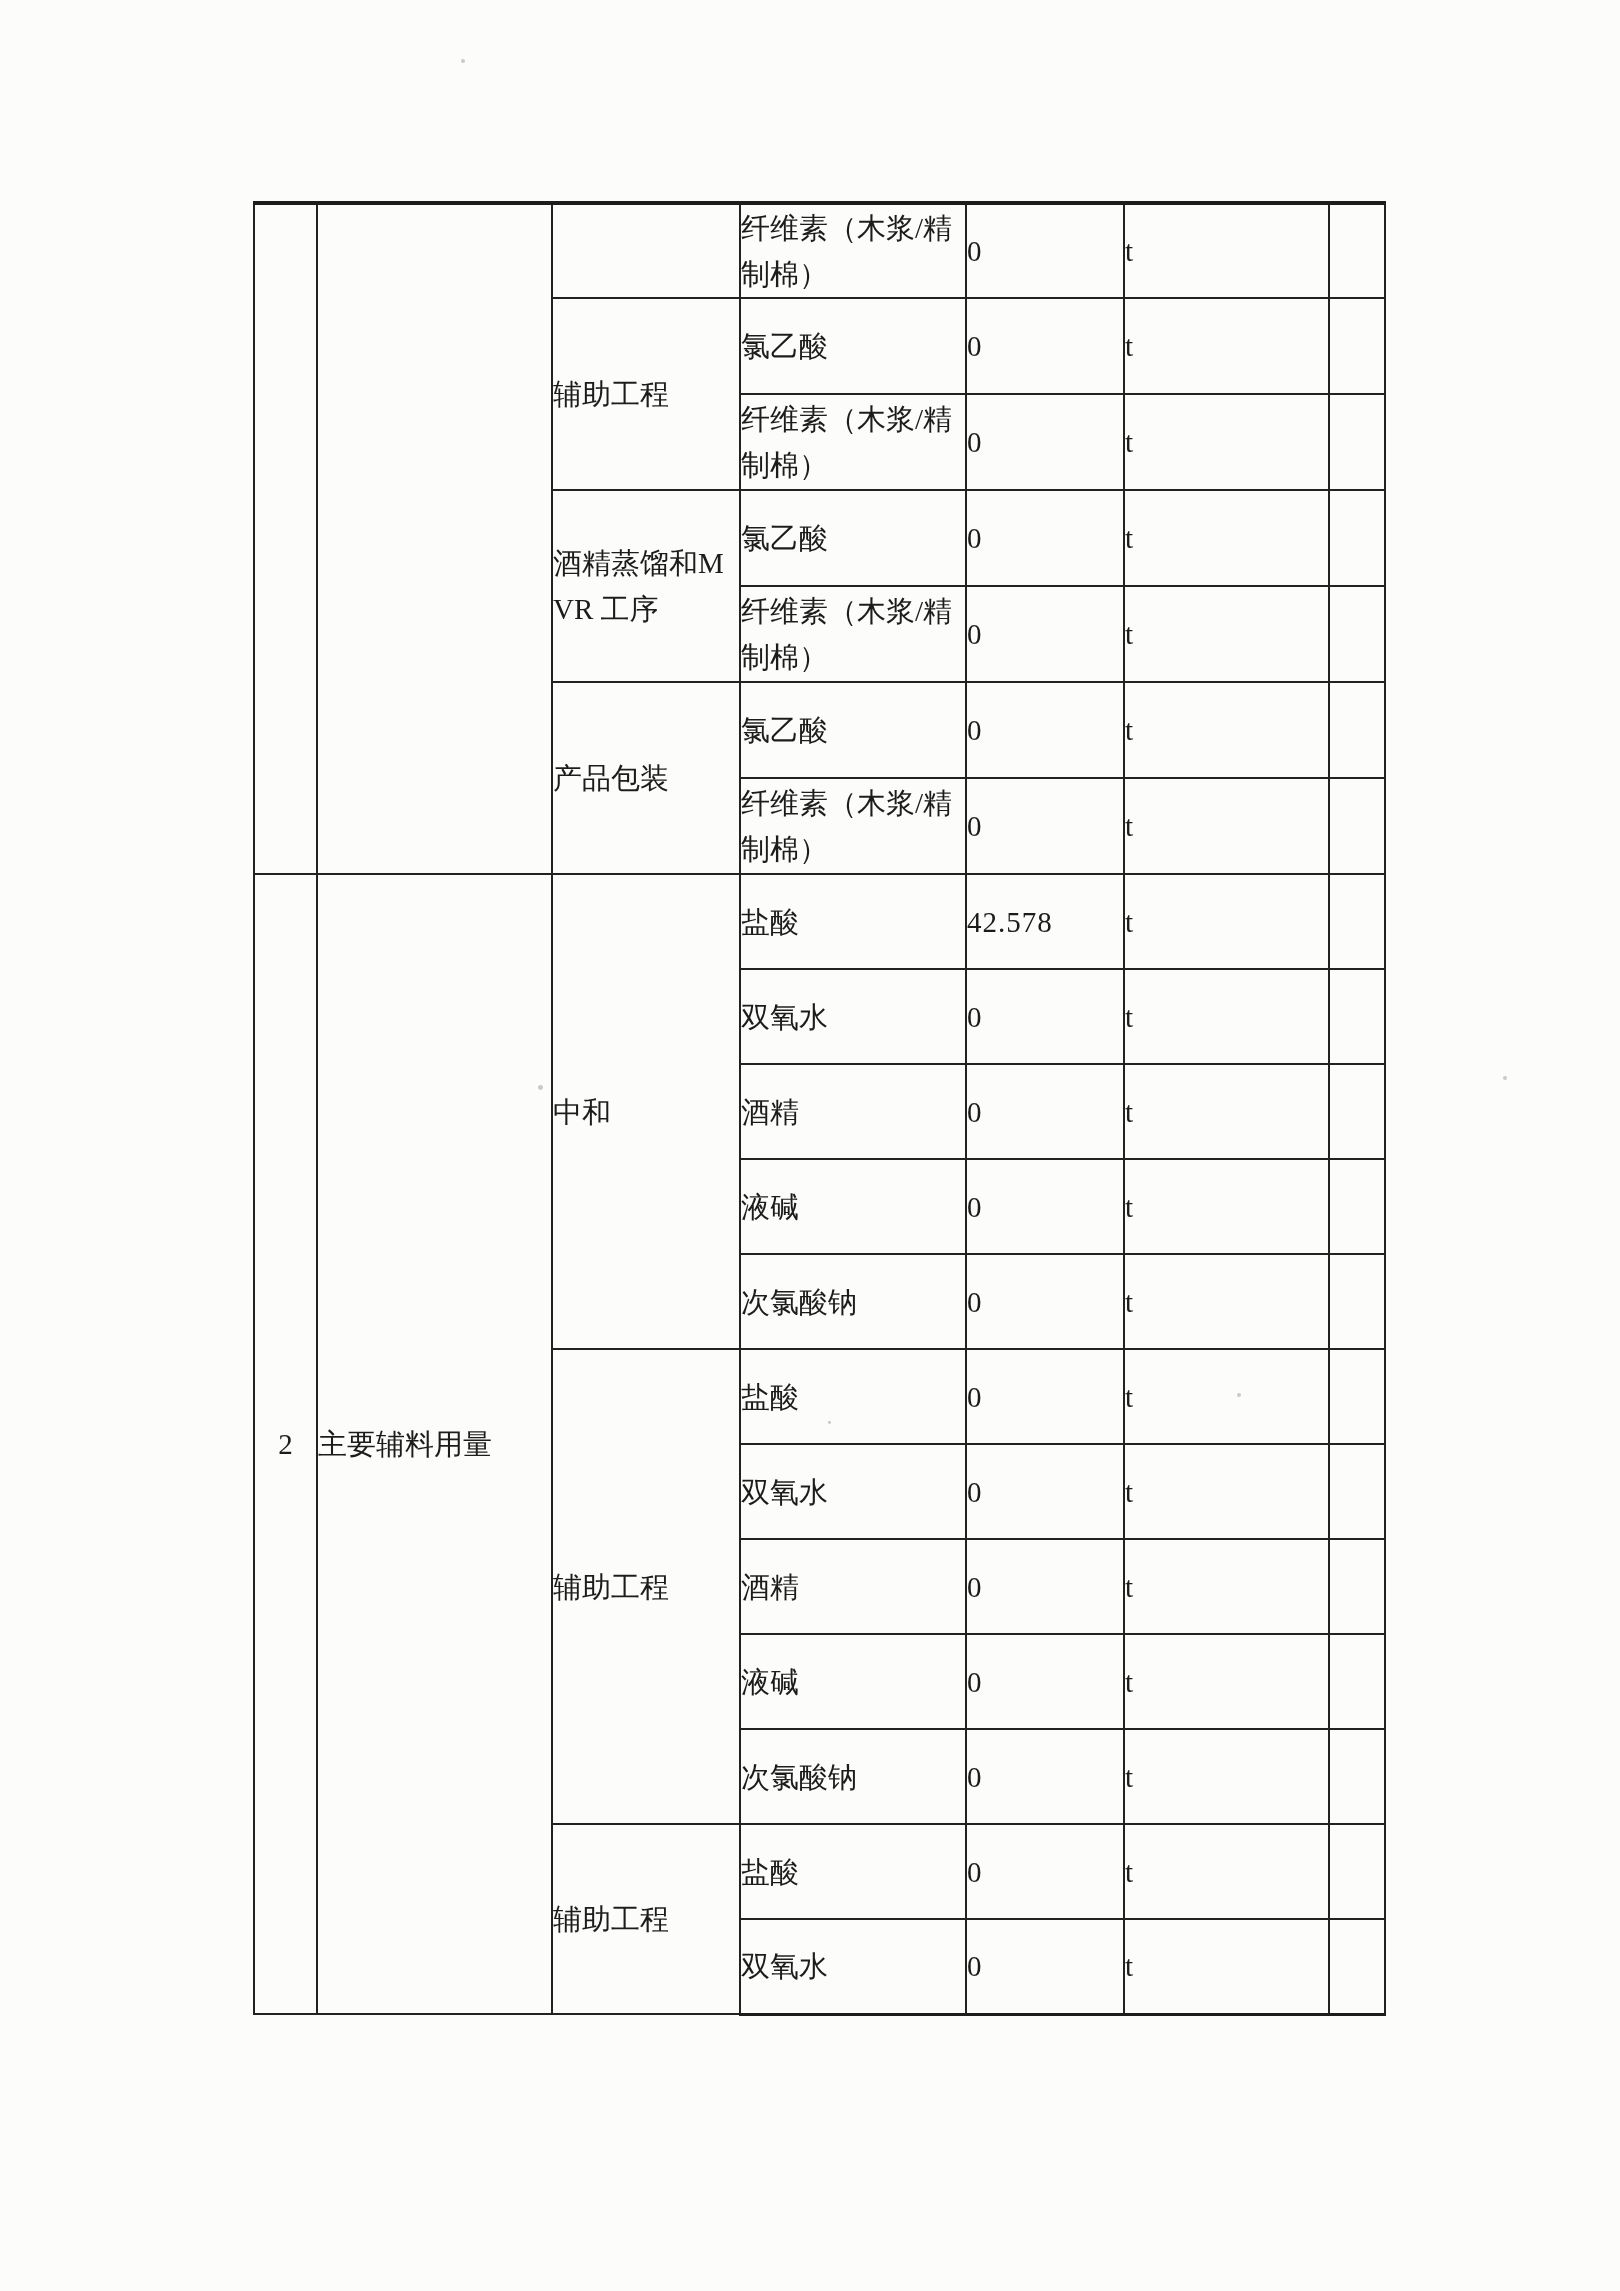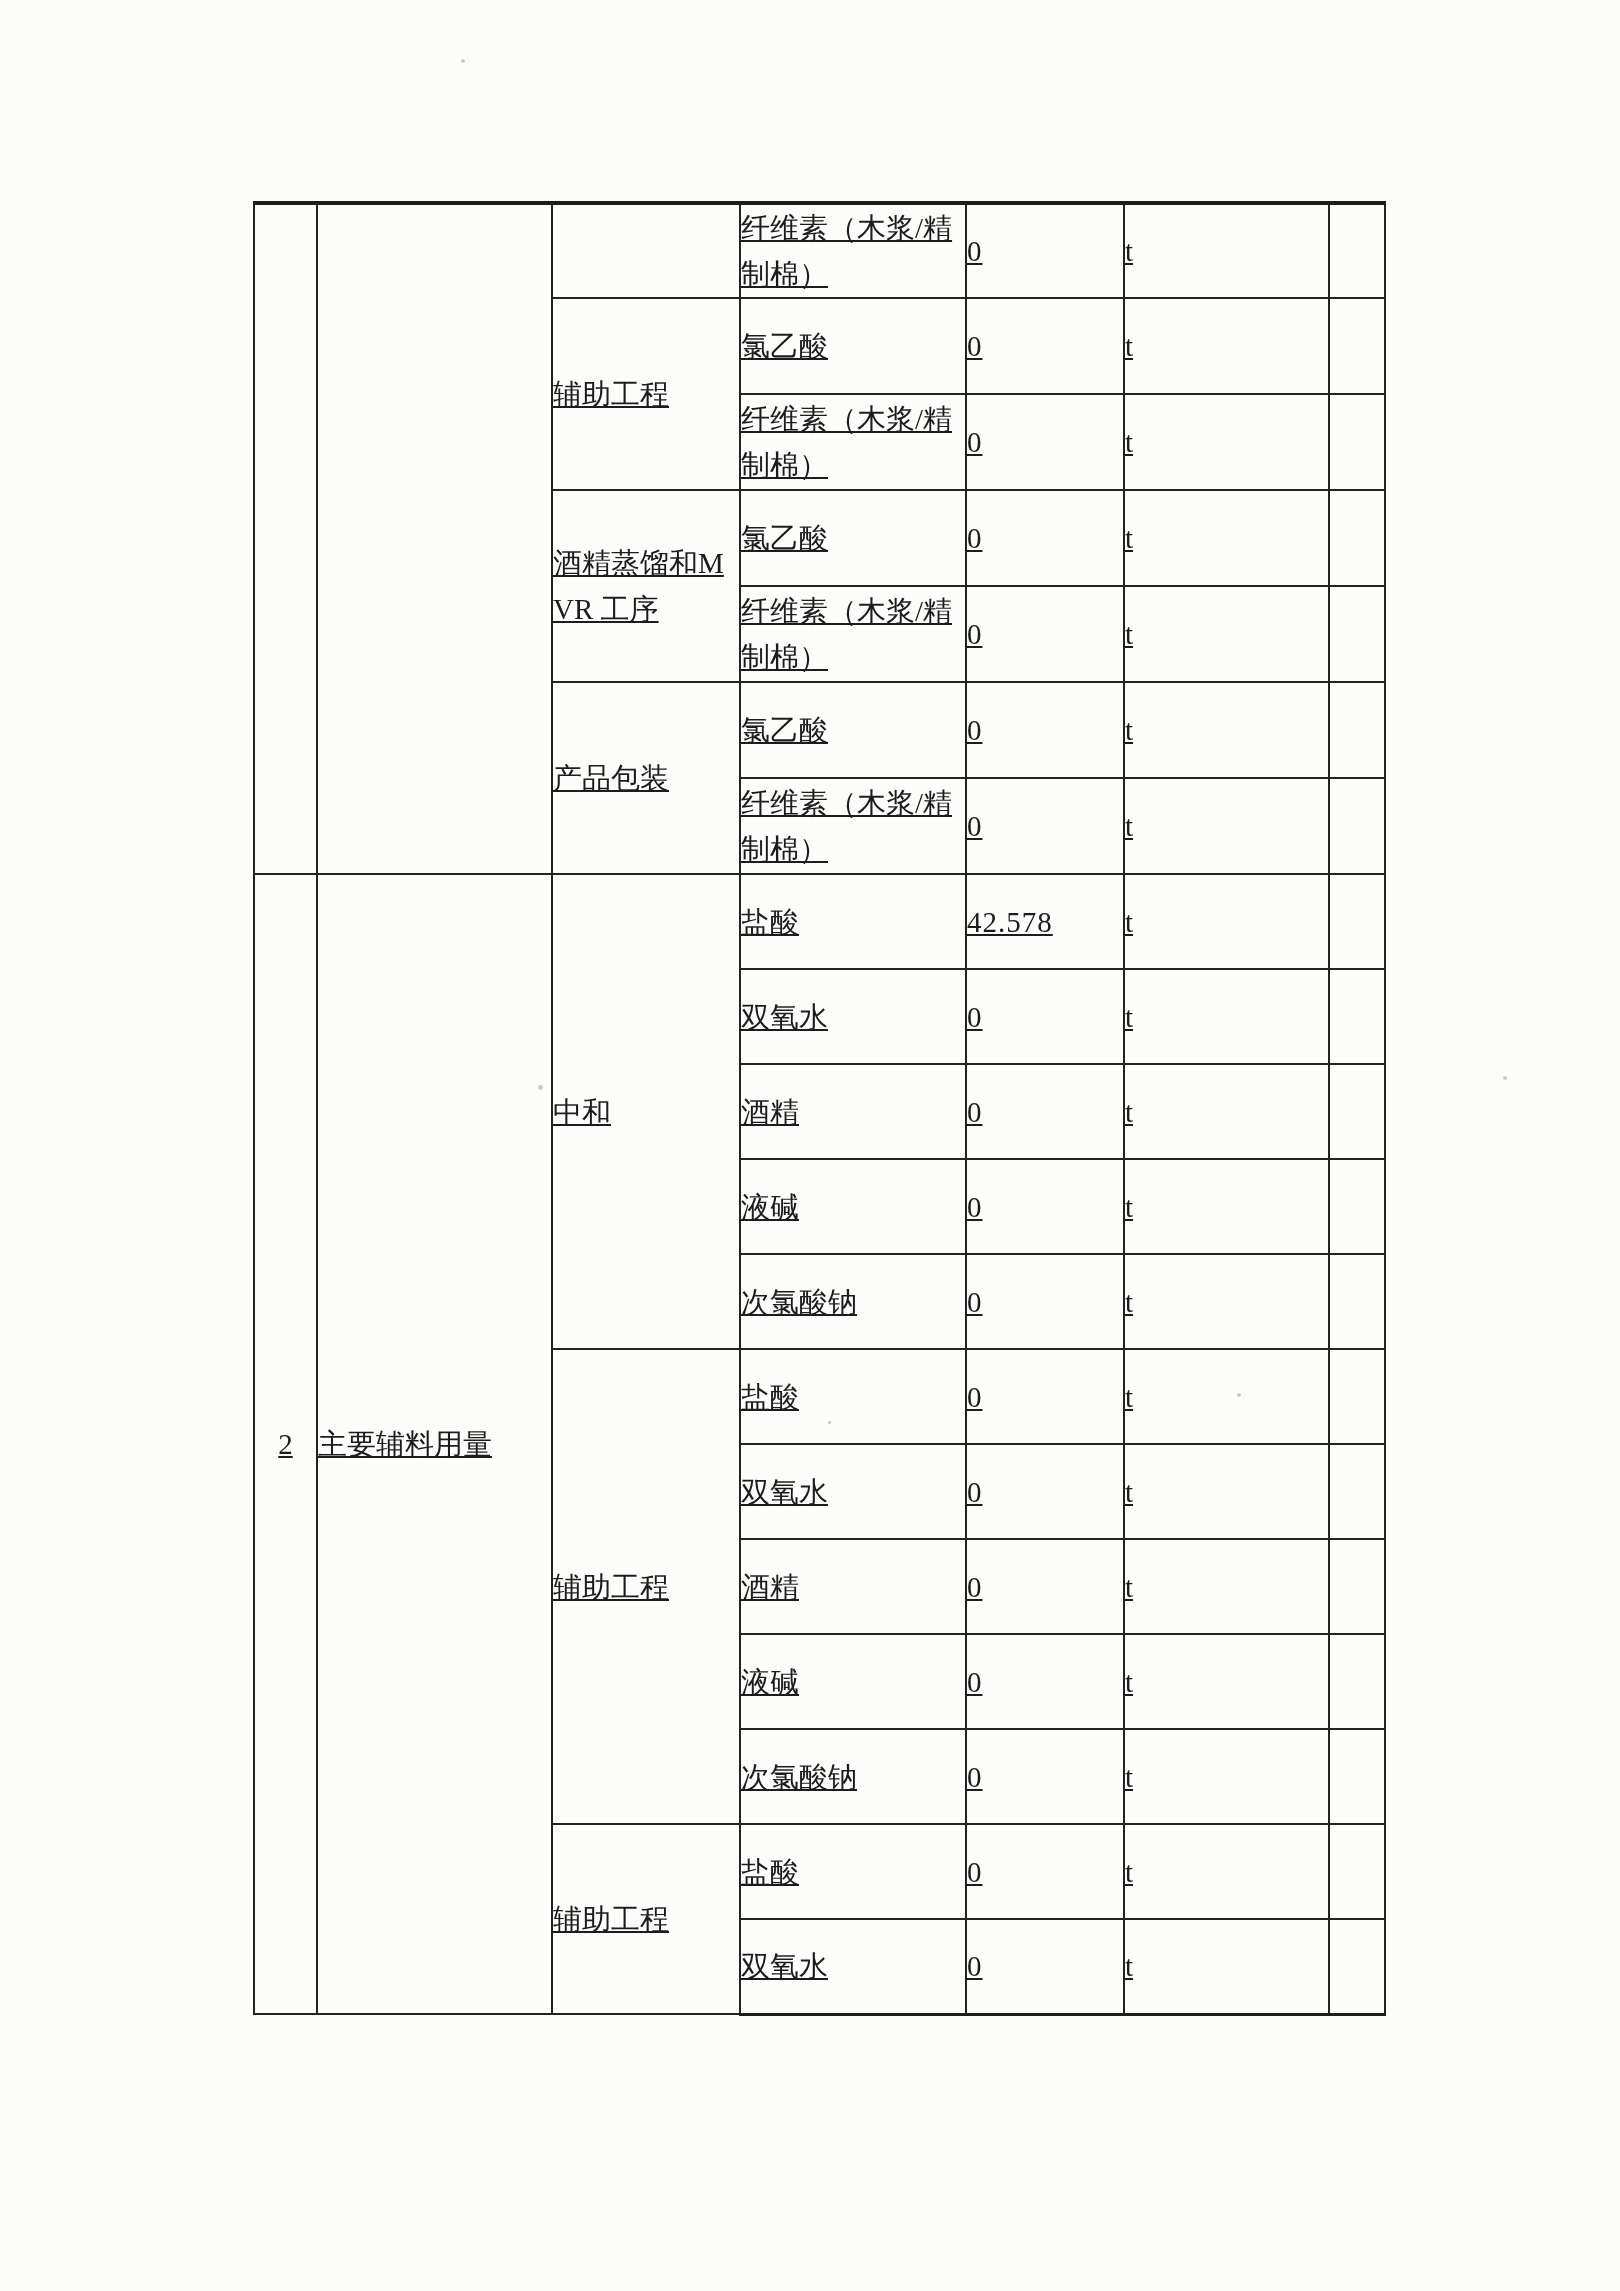--- a/index.html
+++ b/index.html
@@ -11,21 +11,20 @@
     position:relative;
     overflow:hidden;
   }
   .page{position:absolute;inset:0;}
   table.materials{
     position:absolute;
     left:253px;top:201px;
     width:1131px;height:1584px;
     border-collapse:collapse;
     table-layout:fixed;
-    text-decoration:underline;
   }
   table.materials td{
     border:2px solid #222220;
     vertical-align:middle;
     font-size:29px;
     line-height:46px;
     padding:0;
     overflow:hidden;
   }
   

